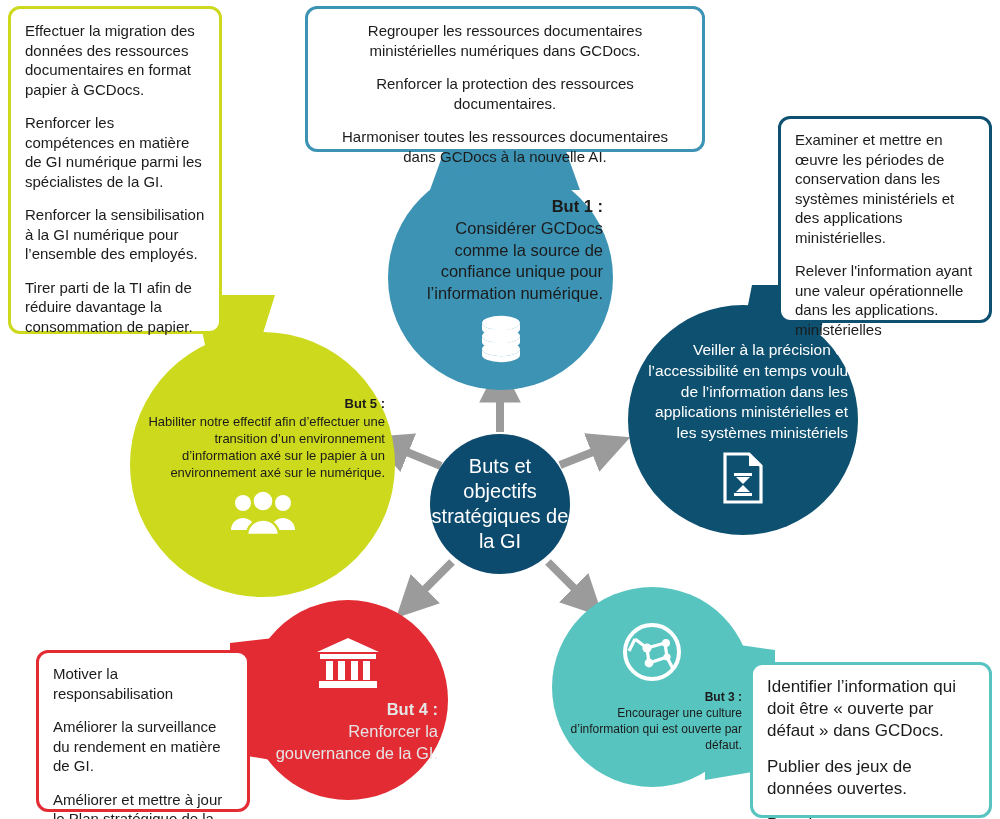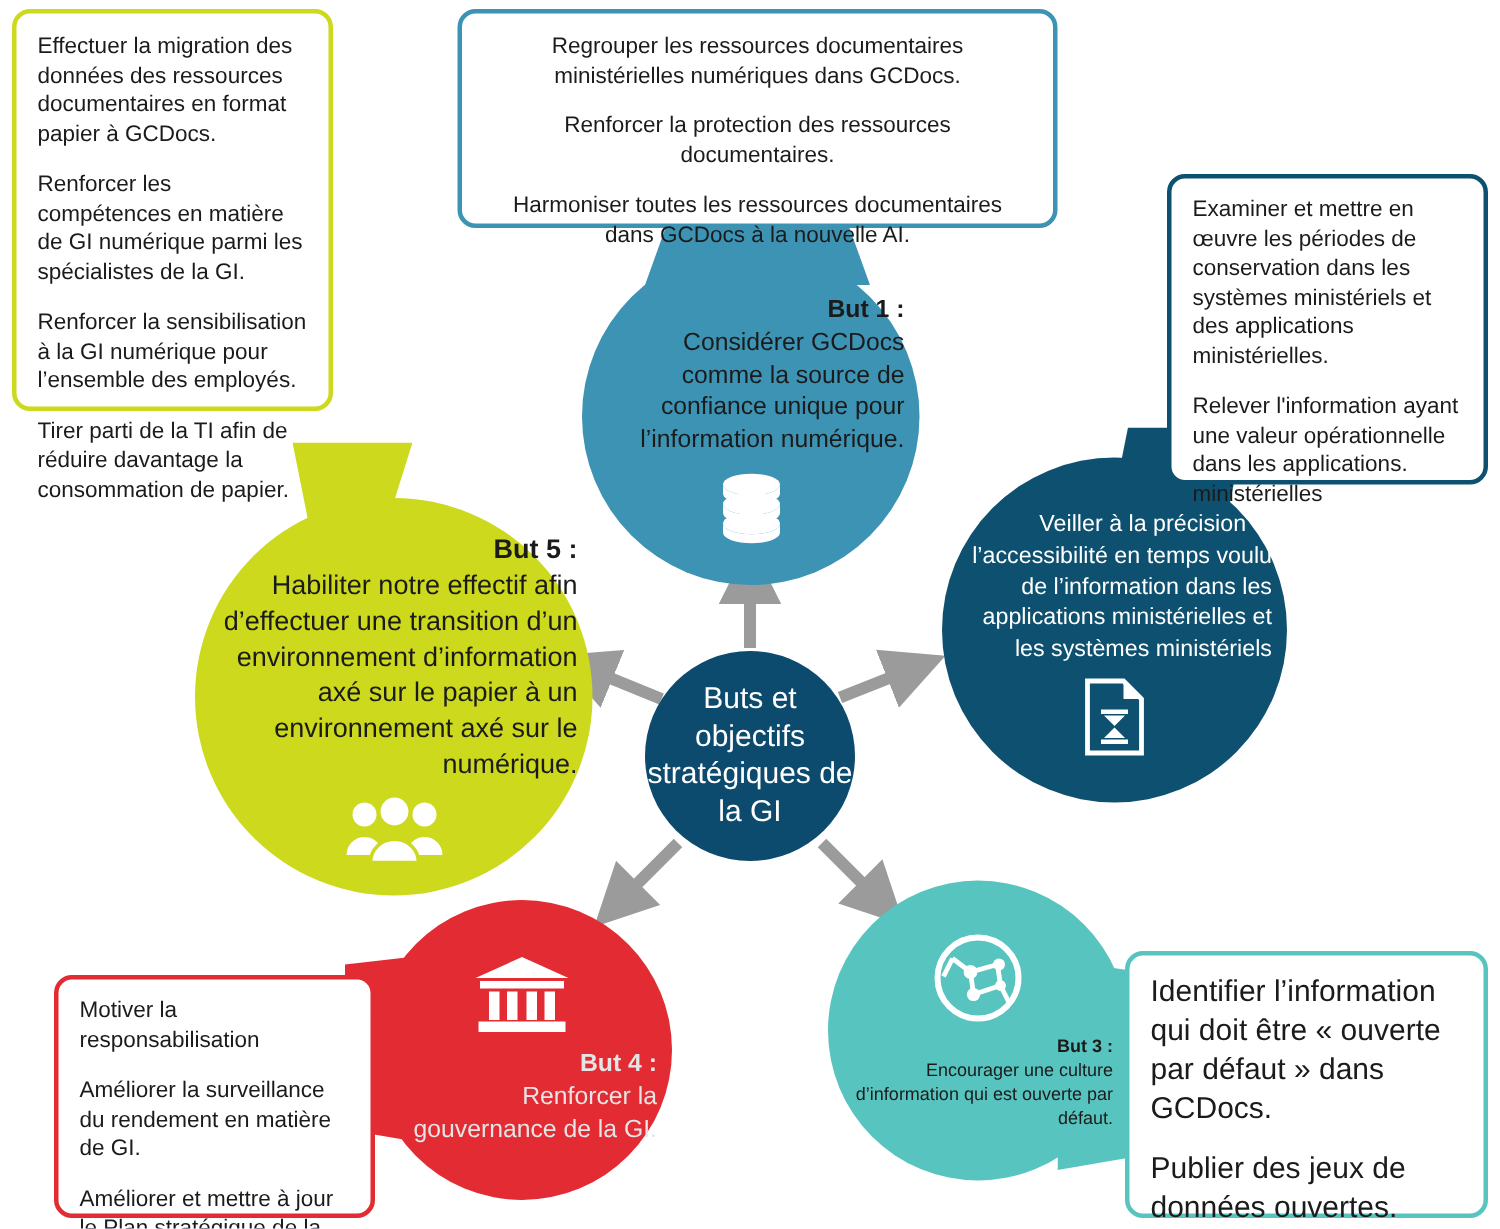--- a/index.html
+++ b/index.html
@@ -139,41 +139,41 @@
         <rect x="4" y="45" width="58" height="7" fill="#ffffff"></rect>
       </svg>
     </div>
     <div class="gtext" style="font-size:16.5px;line-height:1.35;">
       <div class="gtitle">But 4 :</div>
       <div class="gbody">Renforcer la gouvernance de la GI.</div>
     </div>
   </div>
 
   <div class="goal" style="left:130px;top:332px;width:265px;height:265px;background:#ccd91c;color:#1b1b1b;">
-    <div class="gtext" style="font-size:18px;line-height:1.33;margin-top:2px;">
+    <div class="gtext" style="font-size:13px;line-height:1.33;margin-top:2px;">
       <div class="gtitle">But 5 :</div>
       <div class="gbody">Habiliter notre effectif afin d’effectuer une transition d’un environnement d’information axé sur le papier à un environnement axé sur le numérique.</div>
     </div>
     <div class="gicon" style="margin-top:8px;">
       <svg width="66" height="46" viewBox="0 0 66 46" aria-hidden="true">
         <circle cx="13" cy="13" r="8" fill="#ffffff"></circle>
         <path d="M1 40 a12 12 0 0 1 24 0 z" fill="#ffffff"></path>
         <circle cx="53" cy="13" r="8" fill="#ffffff"></circle>
         <path d="M41 40 a12 12 0 0 1 24 0 z" fill="#ffffff"></path>
         <circle cx="33" cy="11" r="10.5" fill="#ffffff" stroke="#ccd91c" stroke-width="2.4"></circle>
         <path d="M17 45 a16 15.5 0 0 1 32 0 z" fill="#ffffff" stroke="#ccd91c" stroke-width="2.4"></path>
       </svg>
     </div>
   </div>
 
   <div id="hub" style="left:430px;top:434px;width:140px;height:140px;">
     <span>Buts et objectifs stratégiques de la GI</span>
   </div>
 
-  <div class="callout" style="left:8px;top:6px;width:214px;height:268px;border-color:#ccd91c;padding:12px 14px;
+  <div class="callout" style="left:8px;top:6px;width:214px;height:328px;border-color:#ccd91c;padding:12px 14px;
               font-size:15px;line-height:1.3;">
     <p class="para">Effectuer la migration des données des ressources documentaires en format papier à GCDocs.</p>
     <p class="para">Renforcer les compétences en matière de GI numérique parmi les spécialistes de la GI.</p>
     <p class="para">Renforcer la sensibilisation à la GI numérique pour l’ensemble des employés.</p>
     <p class="para">Tirer parti de la TI afin de réduire davantage la consommation de papier.</p>
   </div>
 
   <div class="callout" style="left:305px;top:6px;width:400px;height:146px;border-color:#3d93b4;padding:12px 16px;
               font-size:15px;line-height:1.3;text-align:center;">
     <p class="para">Regrouper les ressources documentaires ministérielles numériques dans GCDocs.</p>
@@ -187,20 +187,20 @@
     <p class="para">Relever l'information ayant une valeur opérationnelle dans les applications. ministérielles</p>
   </div>
 
   <div class="callout" style="left:36px;top:650px;width:214px;height:162px;border-color:#e22b33;padding:11px 14px;
               font-size:15px;line-height:1.3;">
     <p class="para">Motiver la responsabilisation</p>
     <p class="para">Améliorer la surveillance du rendement en matière de GI.</p>
     <p class="para">Améliorer et mettre à jour le Plan stratégique de la GI du SCT</p>
   </div>
 
-  <div class="callout" style="left:750px;top:634px;width:242px;height:178px;border-color:#58c4bf;padding:11px 14px;
-              font-size:20px;line-height:1.3;">
+  <div class="callout" style="left:750px;top:662px;width:242px;height:156px;border-color:#58c4bf;padding:11px 14px;
+              font-size:17px;line-height:1.3;">
     <p class="para">Identifier l’information qui doit être « ouverte par défaut » dans GCDocs.</p>
     <p class="para">Publier des jeux de données ouvertes.</p>
     <p class="para">Parrainer et appuyer l’ouverture et la transparence.</p>
   </div>
 
 </div>
 
 </body></html>

